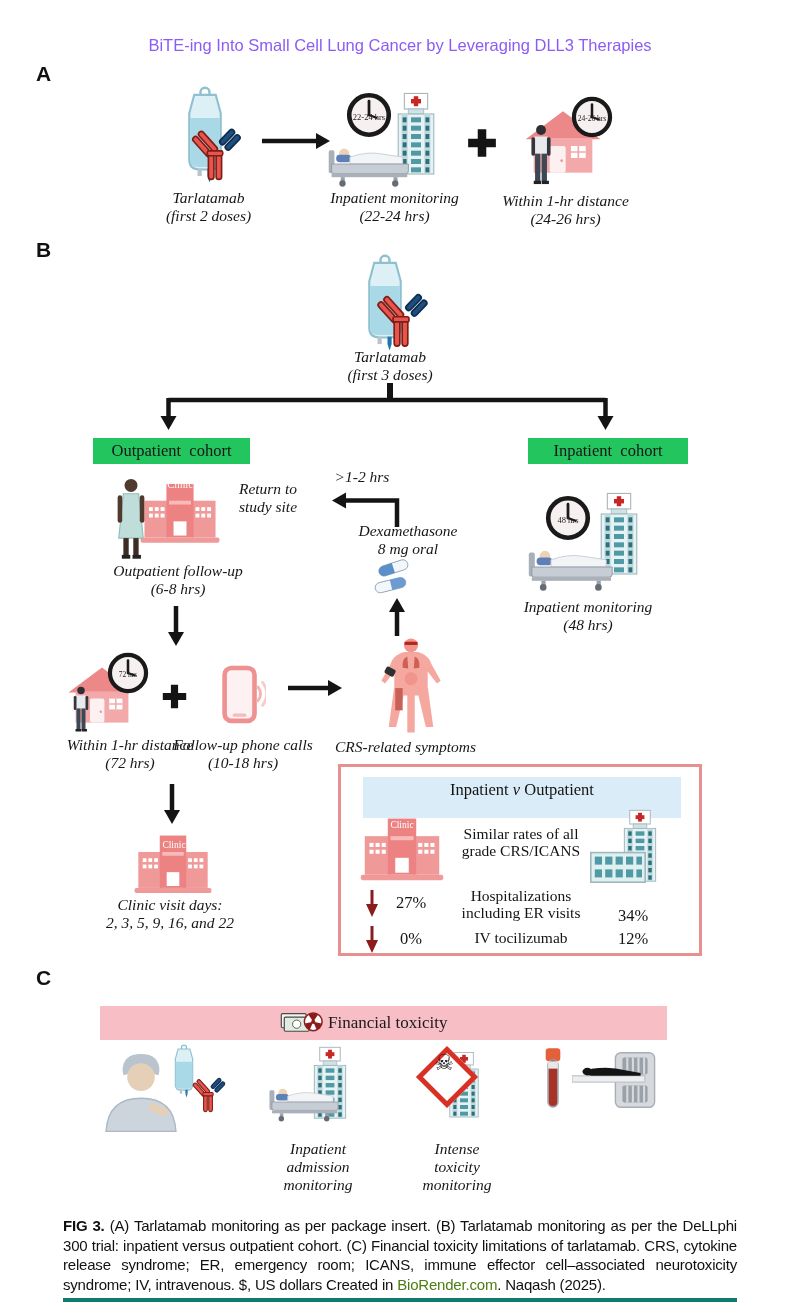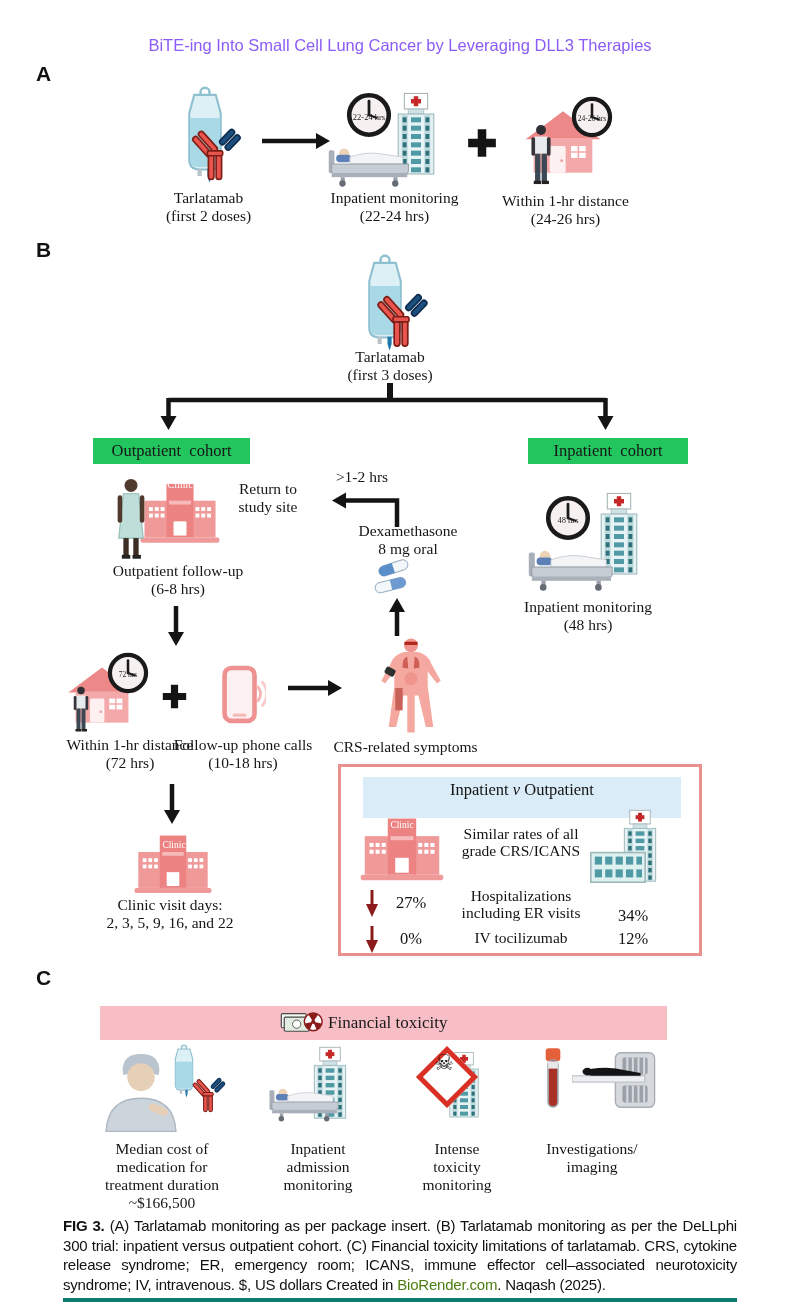--- a/index.html
+++ b/index.html
@@ -1,20 +1,20 @@
 <!DOCTYPE html>
 <html><head>
 <meta charset="utf-8">
 <style>
   html,body{margin:0;padding:0;background:#ffffff;}
   #fig{position:relative;width:800px;height:1310px;background:#fff;overflow:hidden;
        font-family:"Liberation Serif", serif;color:#141414;}
   .abs{position:absolute;}
   .lbl{position:absolute;text-align:center;white-space:pre-line;
-       font-size:15.5px;line-height:18px;color:#161616;}
+       font-size:15.5px;line-height:18px;color:#161616;font-style:italic;}
   .panel-letter{position:absolute;font-family:"Liberation Sans",sans-serif;
        font-weight:bold;font-size:21px;color:#111;}
   .title{position:absolute;left:0;top:36px;width:800px;text-align:center;
        font-family:"Liberation Sans",sans-serif;font-size:16.5px;color:#8b5cf6;}
   .cohort{position:absolute;background:#22c55e;text-align:center;font-size:16.5px;
        line-height:26px;height:26px;white-space:pre;color:#161616;}
   .clock-text{position:absolute;text-align:center;font-size:8.5px;color:#222;
        line-height:10px;}
   .sign-text{position:absolute;text-align:center;color:#fff;font-size:10px;}
   .comp-box{position:absolute;left:338px;top:764px;width:364px;height:192px;
@@ -444,24 +444,20 @@
 
   <svg class="icon" style="left:95px;top:1048px" width="92" height="84">
       <use href="#sym-bust"></use>
     </svg>
   <svg class="icon" style="left:168px;top:1042px" width="32" height="56">
       <use href="#sym-ivbag"></use>
     </svg>
   <svg class="icon" style="left:186px;top:1072px" width="44" height="44">
       <use href="#sym-antibody"></use>
     </svg>
-  <div class="lbl" style="left:78px;top:1140px;width:168px">Median cost of
-medication for
-treatment duration
-~$166,500</div>
 
   <svg class="icon" style="left:308px;top:1040px" width="44" height="86">
       <use href="#sym-hospital"></use>
     </svg>
   <svg class="icon" style="left:268px;top:1082px" width="74" height="40">
       <use href="#sym-bed"></use>
     </svg>
   <div class="lbl" style="left:238px;top:1140px;width:160px">Inpatient
 admission
 monitoring</div>
@@ -476,19 +472,17 @@
   <div class="lbl" style="left:377px;top:1140px;width:160px">Intense
 toxicity
 monitoring</div>
 
   <svg class="icon" style="left:540px;top:1046px" width="26" height="68">
       <use href="#sym-tube"></use>
     </svg>
   <svg class="icon" style="left:572px;top:1044px" width="84" height="72">
       <use href="#sym-scanner"></use>
     </svg>
-  <div class="lbl" style="left:512px;top:1140px;width:160px">Investigations/
-imaging</div>
 
   <div class="caption"><b>FIG 3.</b><span> (A) Tarlatamab monitoring as per package insert. (B) Tarlatamab monitoring as per the DeLLphi 300 trial: inpatient versus outpatient cohort. (C) Financial toxicity limitations of tarlatamab. CRS, cytokine release syndrome; ER, emergency room; ICANS, immune effector cell–associated neurotoxicity syndrome; IV, intravenous. $, US dollars Created in </span><span class="cap-link">BioRender.com</span><span>. Naqash (2025).</span></div>
 
   <div class="rule"></div>
 </div>
 
 </body></html>

